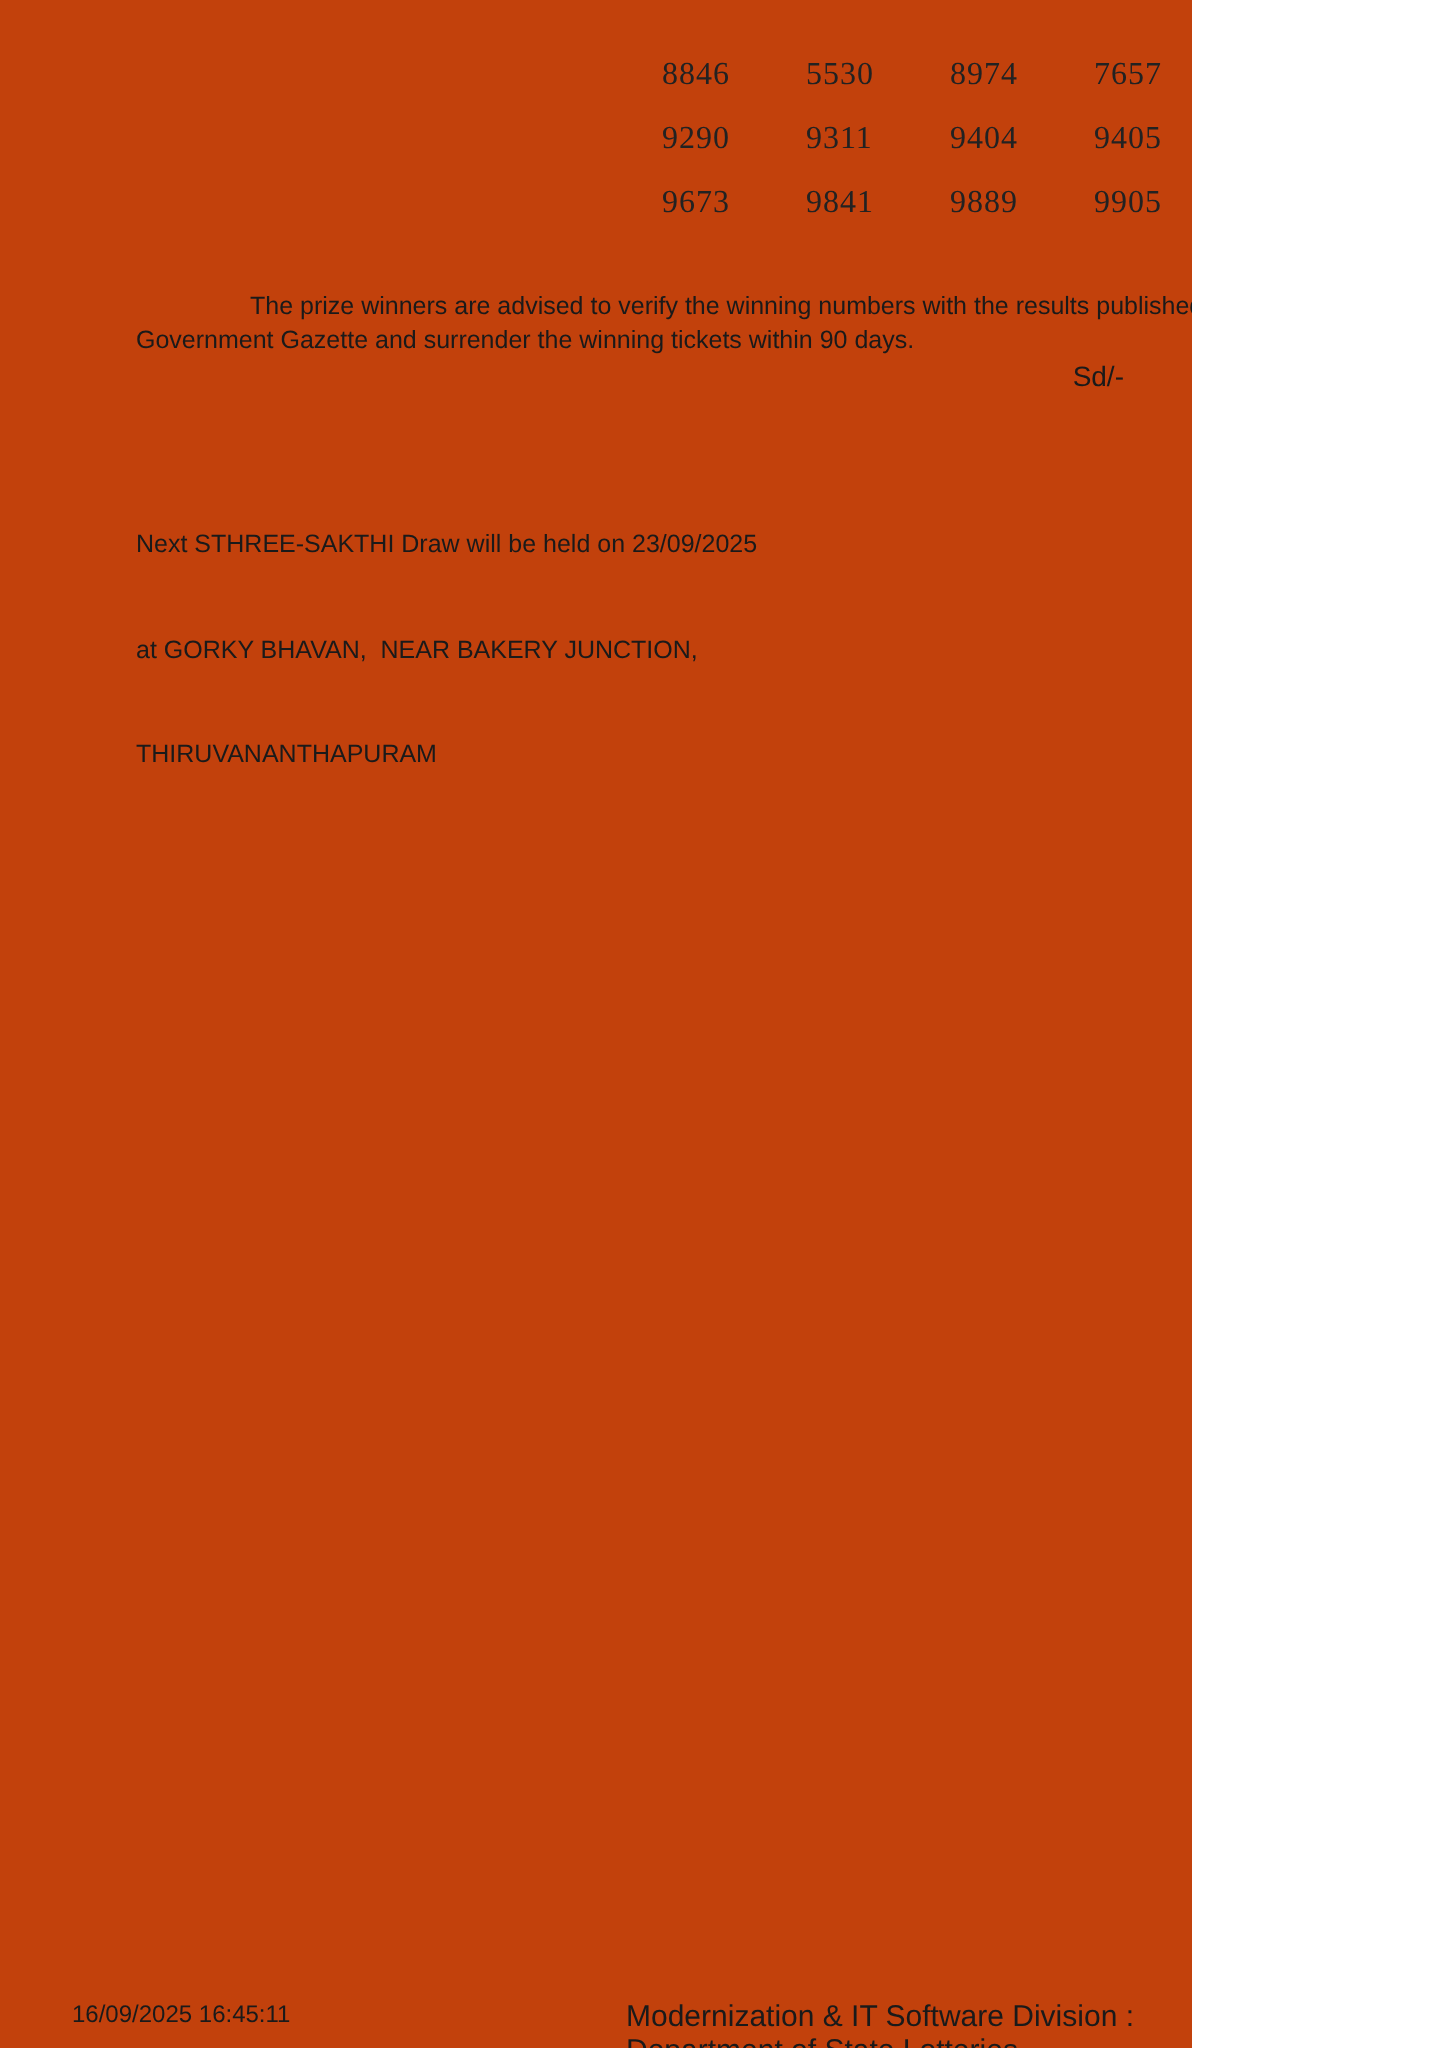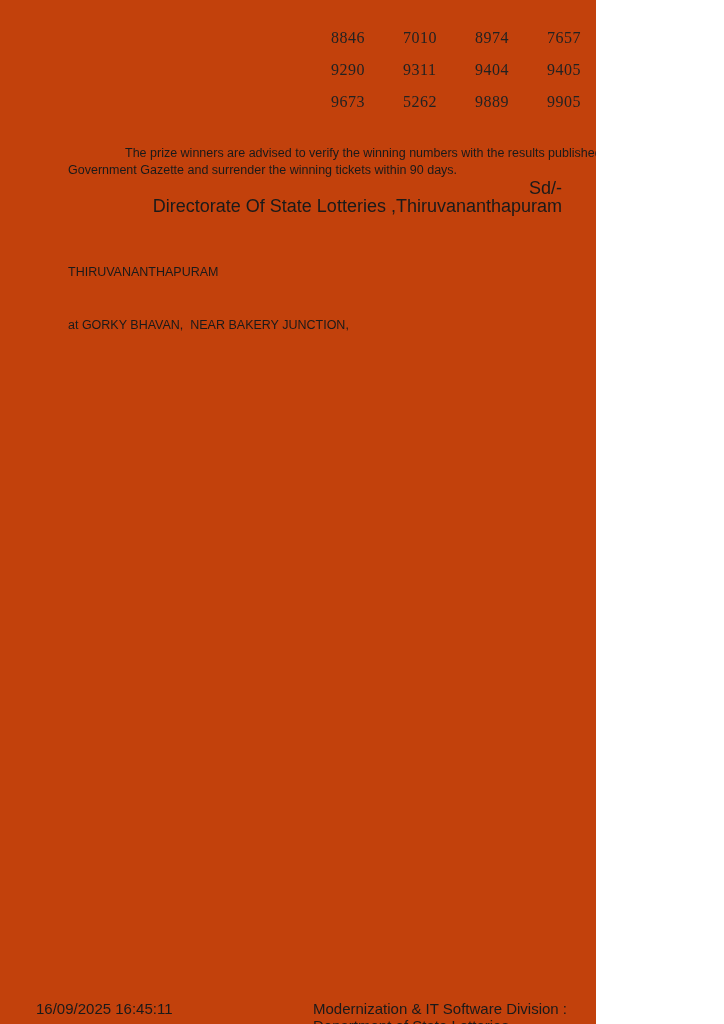--- a/index.html
+++ b/index.html
@@ -46,21 +46,21 @@
     text-indent: 57px;
     color: #1a1a1a;
   }
 
   
   .signature {
     position: absolute;
     right: 34px;
     top: 179px;
     text-align: right;
-    font-size: 18px;
+    font-size: 14px;
     line-height: 18px;
     color: #1a1a1a;
   }
 
   
   .next-draw {
     position: absolute;
     left: 68px;
     top: 229px;
     width: 350px;
@@ -68,21 +68,21 @@
     line-height: 17.5px;
     color: #1a1a1a;
     white-space: pre-wrap;
   }
 
   
   .footer-timestamp {
     position: absolute;
     left: 36px;
     top: 1000px;
-    font-size: 15px;
+    font-size: 12px;
     color: #1a1a1a;
   }
   .footer-division {
     position: absolute;
     left: 313px;
     top: 1000px;
     font-size: 15px;
     color: #1a1a1a;
   }
   .footer-page {
@@ -94,45 +94,45 @@
     font-style: italic;
   }
 </style>
 </head>
 <body>
 
 <div class="page">
 
   <div class="numbers-grid">
     <div class="cell">8846</div>
-    <div class="cell">7010</div>
+    <div class="cell">5530</div>
     <div class="cell">8974</div>
     <div class="cell">7657</div>
     <div class="cell">3700</div>
     <div class="cell">9290</div>
     <div class="cell">9311</div>
     <div class="cell">9404</div>
     <div class="cell">9405</div>
     <div class="cell">9571</div>
     <div class="cell">9673</div>
-    <div class="cell">5262</div>
+    <div class="cell">9841</div>
     <div class="cell">9889</div>
     <div class="cell">9905</div>
     <div class="cell">9917</div>
   </div>
 
   <div class="advisory">The prize winners are advised to verify the winning numbers with the results published in the Kerala Government Gazette and surrender the winning tickets within 90 days.</div>
 
   <div class="signature">
     <div>Sd/-</div>
-    <div>Directorate Of State Lotteries ,Thiruvananthapuram</div>
   </div>
 
   <div class="next-draw">
+    <div>Next STHREE-SAKTHI Draw will be held on 23/09/2025</div>
+    <div>at GORKY BHAVAN,  NEAR BAKERY JUNCTION,</div>
     <div>THIRUVANANTHAPURAM</div>
-    <div>at GORKY BHAVAN,  NEAR BAKERY JUNCTION,</div>
   </div>
 
   <div class="footer-timestamp">16/09/2025 16:45:11</div>
   <div class="footer-division">Modernization &amp; IT Software Division : Department of State Lotteries</div>
   <div class="footer-page">Page 4</div>
 
 </div>
 
 </body></html>

